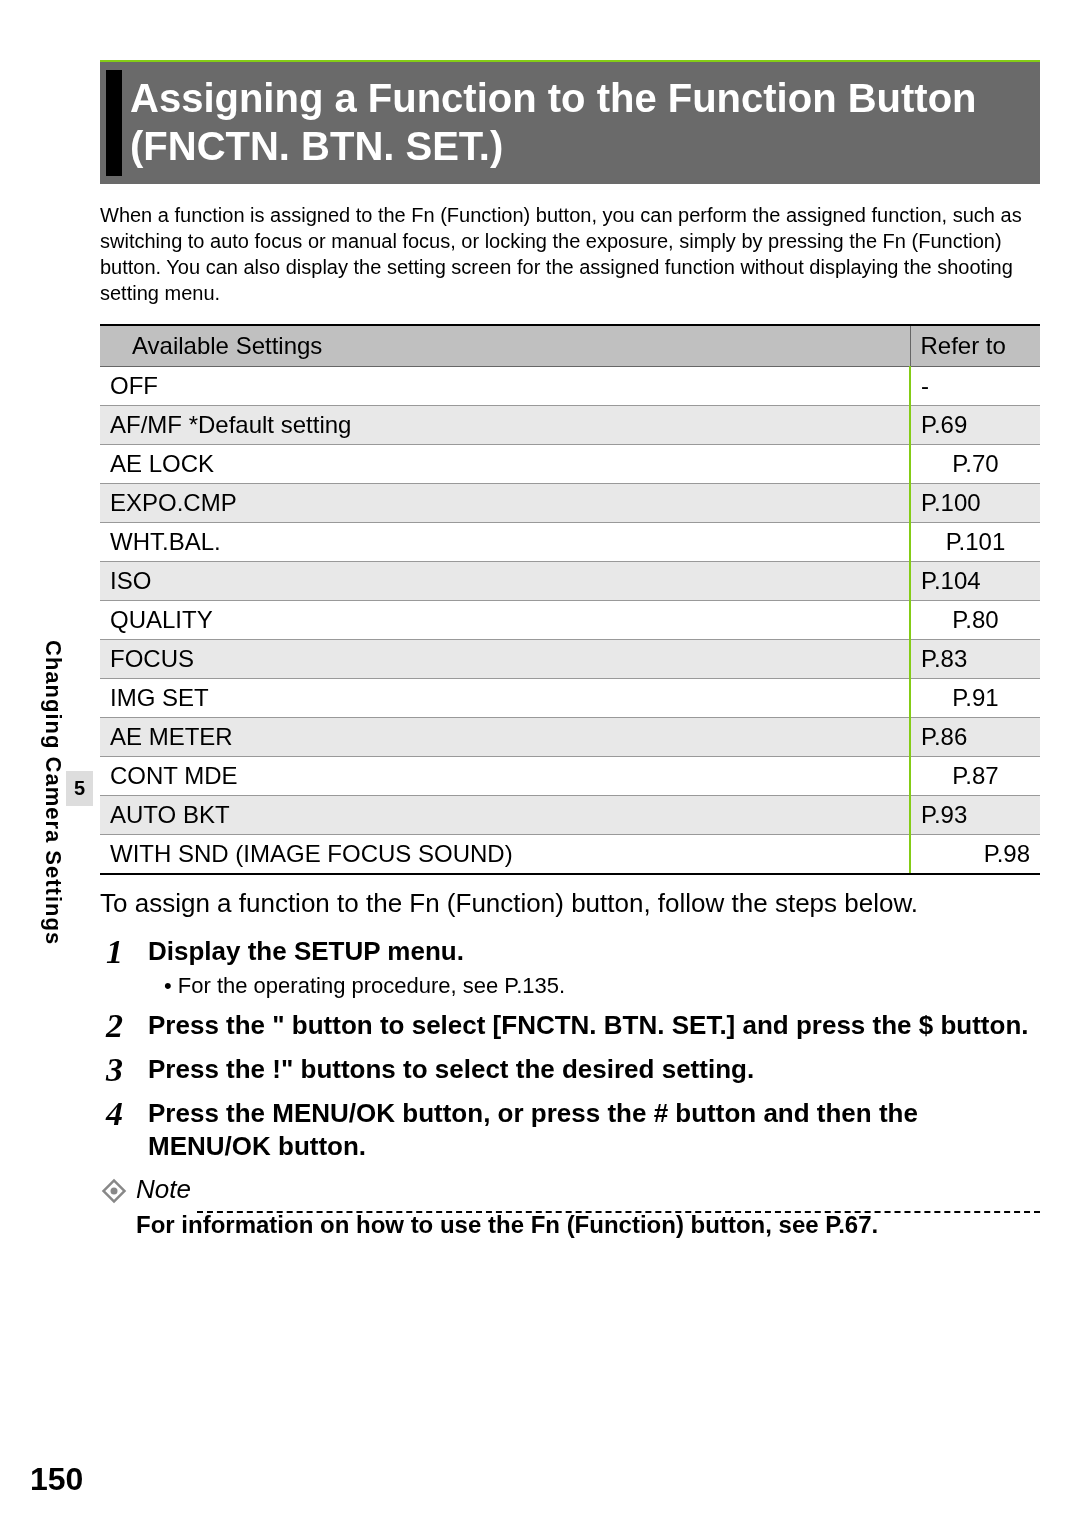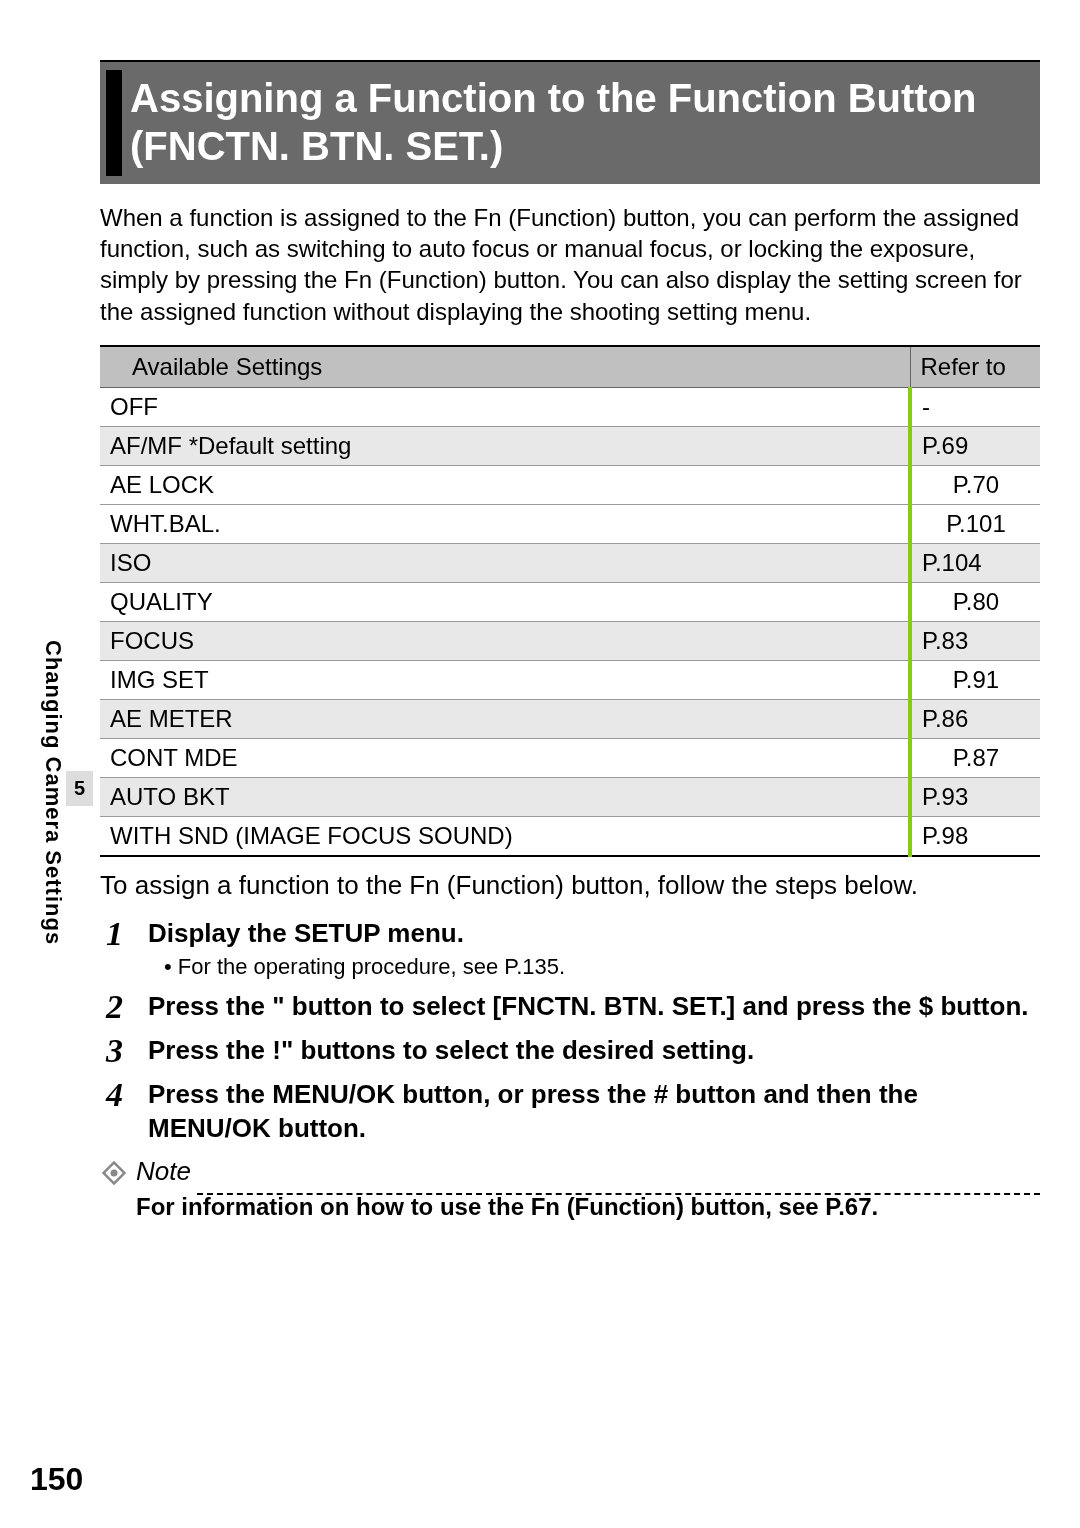--- a/index.html
+++ b/index.html
@@ -47,21 +47,21 @@
       font-weight: bold;
     }
     .content {
       position: absolute;
       left: 100px;
       top: 60px;
       width: 940px;
     }
     .title-block {
       background: #6a6a6a;
-      border-top: 2px solid #000000;
+      border-top: 2px solid #84cc16;
       padding: 12px 18px 14px 30px;
       position: relative;
       margin-bottom: 18px;
     }
     .title-block::before {
       content: '';
       position: absolute;
       left: 6px;
       top: 8px;
       bottom: 8px;
@@ -69,21 +69,21 @@
       background: #000;
     }
     .title-text {
       color: #fff;
       font-weight: 900;
       font-size: 40px;
       line-height: 1.2;
       font-family: Arial Black, Arial, sans-serif;
     }
     .intro-para {
-      font-size: 24px;
+      font-size: 20px;
       line-height: 1.3;
       margin-bottom: 18px;
     }
     .settings-table {
       width: 100%;
       border-collapse: collapse;
       margin-bottom: 12px;
     }
     .settings-table th {
       background: #c0c0c0;
@@ -104,28 +104,28 @@
     .settings-table tr.odd td {
       background: #e8e8e8;
       margin-left: 24px;
     }
     .settings-table td {
       padding: 5px 10px;
       font-size: 24px;
       border-bottom: 1px solid #999;
     }
     .settings-table td:first-child {
-      border-right: 4px solid #84cc16;
+      border-right: 2px solid #84cc16;
     }
     .settings-table td.ref {
       text-align: left;
       width: 130px;
     }
     .settings-table td.ref.r-right {
-      text-align: left;
+      text-align: right;
     }
     .settings-table td.ref.r-center {
       text-align: center;
     }
     .bottom-border {
       border-bottom: 2px solid #000 !important;
     }
     .followup {
       font-size: 26px;
       line-height: 1.3;
@@ -223,20 +223,24 @@
           <td>OFF</td>
           <td class="ref">-</td>
         </tr>
         <tr class="odd">
           <td>AF/MF *Default setting</td>
           <td class="ref">P.69</td>
         </tr>
         <tr class="even">
           <td>AE LOCK</td>
           <td class="ref r-center">P.70</td>
+        </tr>
+        <tr class="odd">
+          <td>EXPO.CMP</td>
+          <td class="ref">P.100</td>
         </tr>
         <tr class="even">
           <td>WHT.BAL.</td>
           <td class="ref r-center">P.101</td>
         </tr>
         <tr class="odd">
           <td>ISO</td>
           <td class="ref">P.104</td>
         </tr>
         <tr class="even">

